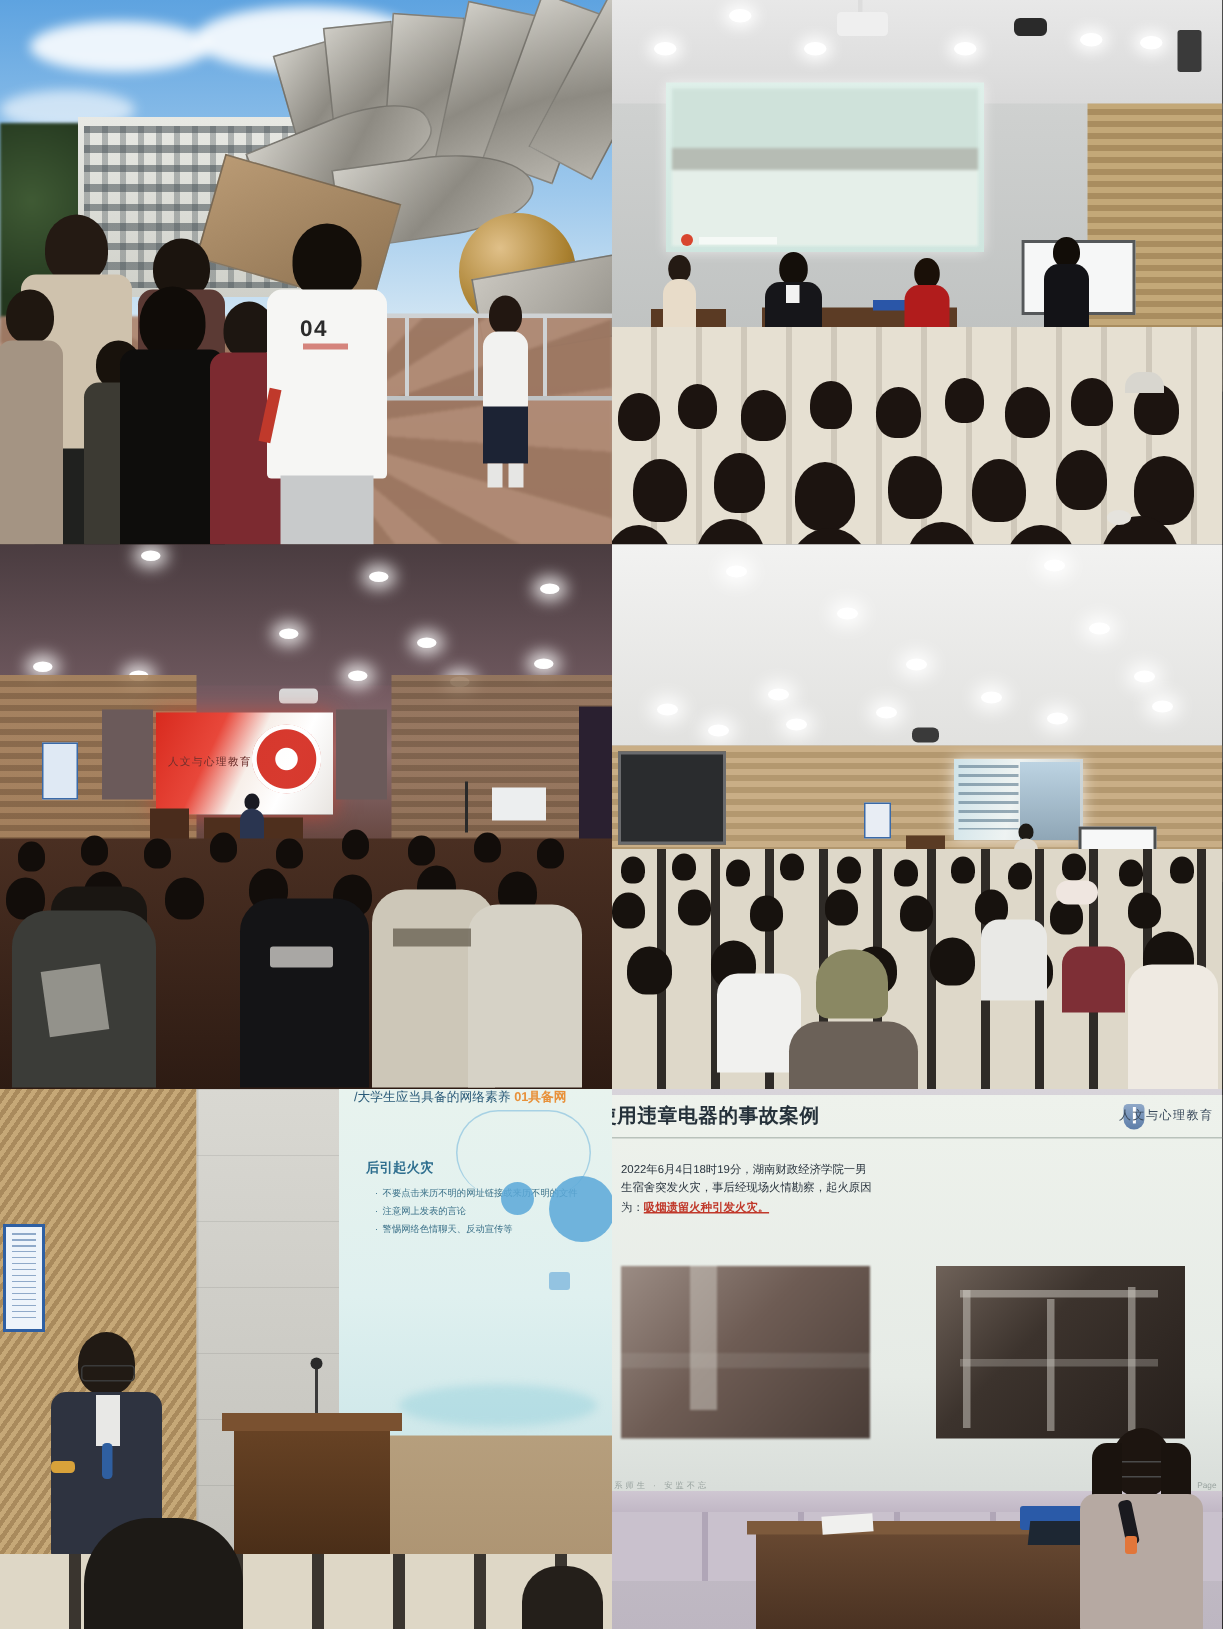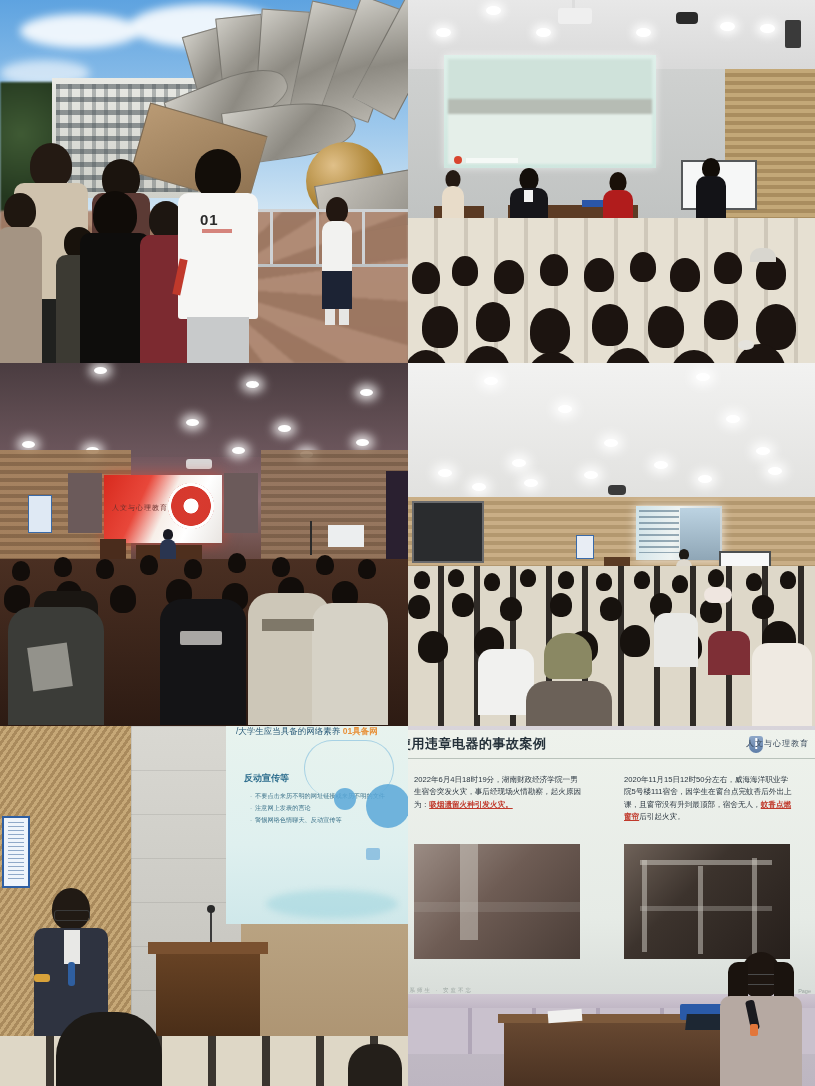--- a/index.html
+++ b/index.html
@@ -107,21 +107,21 @@
   .p5 .panelwall{position:absolute;left:32%;top:0;width:27%;height:86%;
            background:linear-gradient(#d9d8d2,#c3c2bc);}
   .p5 .panelwall::after{content:"";position:absolute;inset:0;
            background:linear-gradient(to right,rgba(0,0,0,.08) 0 1px,transparent 1px),
                       linear-gradient(to bottom,rgba(0,0,0,.08) 0 1px,transparent 1px);
            background-size:100% 44px;}
   .p5 .poster{position:absolute;left:2px;top:90px;width:24px;height:68px;
            background:#eef4fb;border:2px solid #2e5fa3;}
   .p5 .poster::after{content:"";position:absolute;inset:4px;
            background:repeating-linear-gradient(to bottom,#8fa9c9 0 1px,transparent 1px 4px);}
-  .p5 .slide{position:absolute;left:226px;top:0;right:0;height:198px;
+  .p5 .slide{position:absolute;left:226px;top:0;right:0;height:231px;
            background:linear-gradient(#e8f3ee,#dff0ef 60%,#cfe8ea);}
   .p5 .slide .hdr{position:absolute;left:10px;top:0px;font-size:8.5px;color:#2a5a78;white-space:nowrap;}
   .p5 .slide .hdr .no{color:#e8913a;font-weight:bold;}
   .p5 .slide .sub{position:absolute;left:18px;top:46px;font-size:9px;font-weight:bold;color:#2f6f8f;}
   .p5 .slide ul{position:absolute;left:16px;top:64px;margin:0;padding-left:8px;list-style:none;}
   .p5 .slide li{font-size:6.2px;color:#3b7189;line-height:1.95;white-space:nowrap;}
   .p5 .slide li::before{content:"·";margin-right:3px;}
   .p5 .bubble{position:absolute;border-radius:50%;background:#5aa8d8;opacity:.85;}
   .p5 .mic{position:absolute;left:210px;top:186px;width:2px;height:34px;background:#3a3a3a;}
   .p5 .mic::before{content:"";position:absolute;left:-3px;top:-7px;width:8px;height:8px;border-radius:50%;background:#2a2a2a;}
@@ -225,21 +225,21 @@
       <div class="t" style="top:52px;width:70px;height:134px;background:#0e0d0c;"></div>
     </div>
     <div class="fig" style="left:140px;bottom:0;width:52px;height:176px;">
       <div class="h" style="top:14px;width:34px;height:38px;background:#1d1611;"></div>
       <div class="t" style="top:48px;width:52px;height:130px;background:#7c2a30;"></div>
     </div>
     <div class="fig" style="left:178px;bottom:0;width:80px;height:214px;">
       <div class="h" style="top:0;width:46px;height:50px;background:#130e09;"></div>
       <div class="t" style="top:44px;width:80px;height:126px;background:#f6f6f4;"></div>
       <div class="l" style="top:168px;width:62px;height:56px;background:#c8cacb;"></div>
-      <div class="abs" style="left:22px;top:62px;font-size:15px;font-weight:bold;color:#2b2b2b;letter-spacing:1px;">01</div>
+      <div class="abs" style="left:22px;top:62px;font-size:15px;font-weight:bold;color:#2b2b2b;letter-spacing:1px;">04</div>
       <div class="abs" style="left:24px;top:80px;width:30px;height:4px;background:#c0392b;opacity:.6;"></div>
       <div class="abs" style="left:-2px;top:110px;width:8px;height:36px;background:#c0392b;transform:rotate(12deg);"></div>
     </div>
 
     <div class="fig" style="left:322px;bottom:30px;width:30px;height:136px;">
       <div class="h" style="top:0;width:22px;height:26px;background:#221711;"></div>
       <div class="t" style="top:24px;width:30px;height:52px;background:#f2f2f0;"></div>
       <div class="l" style="top:74px;width:30px;height:38px;background:#1c2334;"></div>
       <div class="abs" style="left:3px;top:112px;width:10px;height:16px;background:#e6e6e4;"></div>
       <div class="abs" style="left:17px;top:112px;width:10px;height:16px;background:#e6e6e4;"></div>
@@ -449,21 +449,21 @@
     <div class="woodwall"></div>
     <div class="panelwall"></div>
     <div class="poster"></div>
 
     <div class="slide">
       <div class="hdr">
         <span>/大学生应当具备的网络素养</span>
         <span class="no">01具备网</span>
       </div>
       <div class="abs" style="right:14px;top:14px;width:88px;height:56px;border:1px solid rgba(90,168,216,.45);border-radius:50%/80%;border-bottom:none;"></div>
-      <div class="sub">反动宣传等</div>
+      <div class="sub">后引起火灾</div>
       <ul>
         <li>不要点击来历不明的网址链接或来历不明的文件</li>
         <li>注意网上发表的言论</li>
         <li>警惕网络色情聊天、反动宣传等</li>
       </ul>
       <div class="bubble abs" style="right:52px;top:62px;width:22px;height:22px;"></div>
       <div class="bubble abs" style="right:-2px;top:58px;width:44px;height:44px;"></div>
       <div class="abs" style="right:28px;top:122px;width:14px;height:12px;background:#7fb8dd;opacity:.8;border-radius:2px;"></div>
       <div class="abs" style="left:40px;bottom:6px;right:10px;height:28px;border-radius:50%;background:rgba(130,200,215,.35);filter:blur(3px);"></div>
     </div>
@@ -487,23 +487,20 @@
 
   <div class="cell p6">
     <div class="slide">
       <div class="ttl">使用违章电器的事故案例</div>
       <div class="rule"></div>
       <div class="crest"></div>
       <div class="uniname">人文与心理教育</div>
 
       <div class="col left">
         <p><span>2022年6月4日18时19分，湖南财政经济学院一男生宿舍突发火灾，事后经现场火情勘察，起火原因为：</span><em>吸烟遗留火种引发火灾。</em></p>
-      </div>
-      <div class="col right">
-        <p><span>2020年11月15日12时50分左右，威海海洋职业学院5号楼111宿舍，因学生在窗台点完蚊香后外出上课，且窗帘没有升到最顶部，宿舍无人，</span><em>蚊香点燃窗帘</em><span>后引起火灾。</span></p>
       </div>
 
       <div class="firepic a">
         <div class="beam" style="left:46px;top:0;width:18px;height:96px;"></div>
         <div class="beam" style="left:0;top:58px;width:166px;height:10px;opacity:.3;"></div>
       </div>
       <div class="firepic b">
         <div class="beam" style="left:16px;top:16px;width:132px;height:5px;"></div>
         <div class="beam" style="left:18px;top:16px;width:5px;height:92px;"></div>
         <div class="beam" style="left:74px;top:22px;width:5px;height:88px;"></div>

